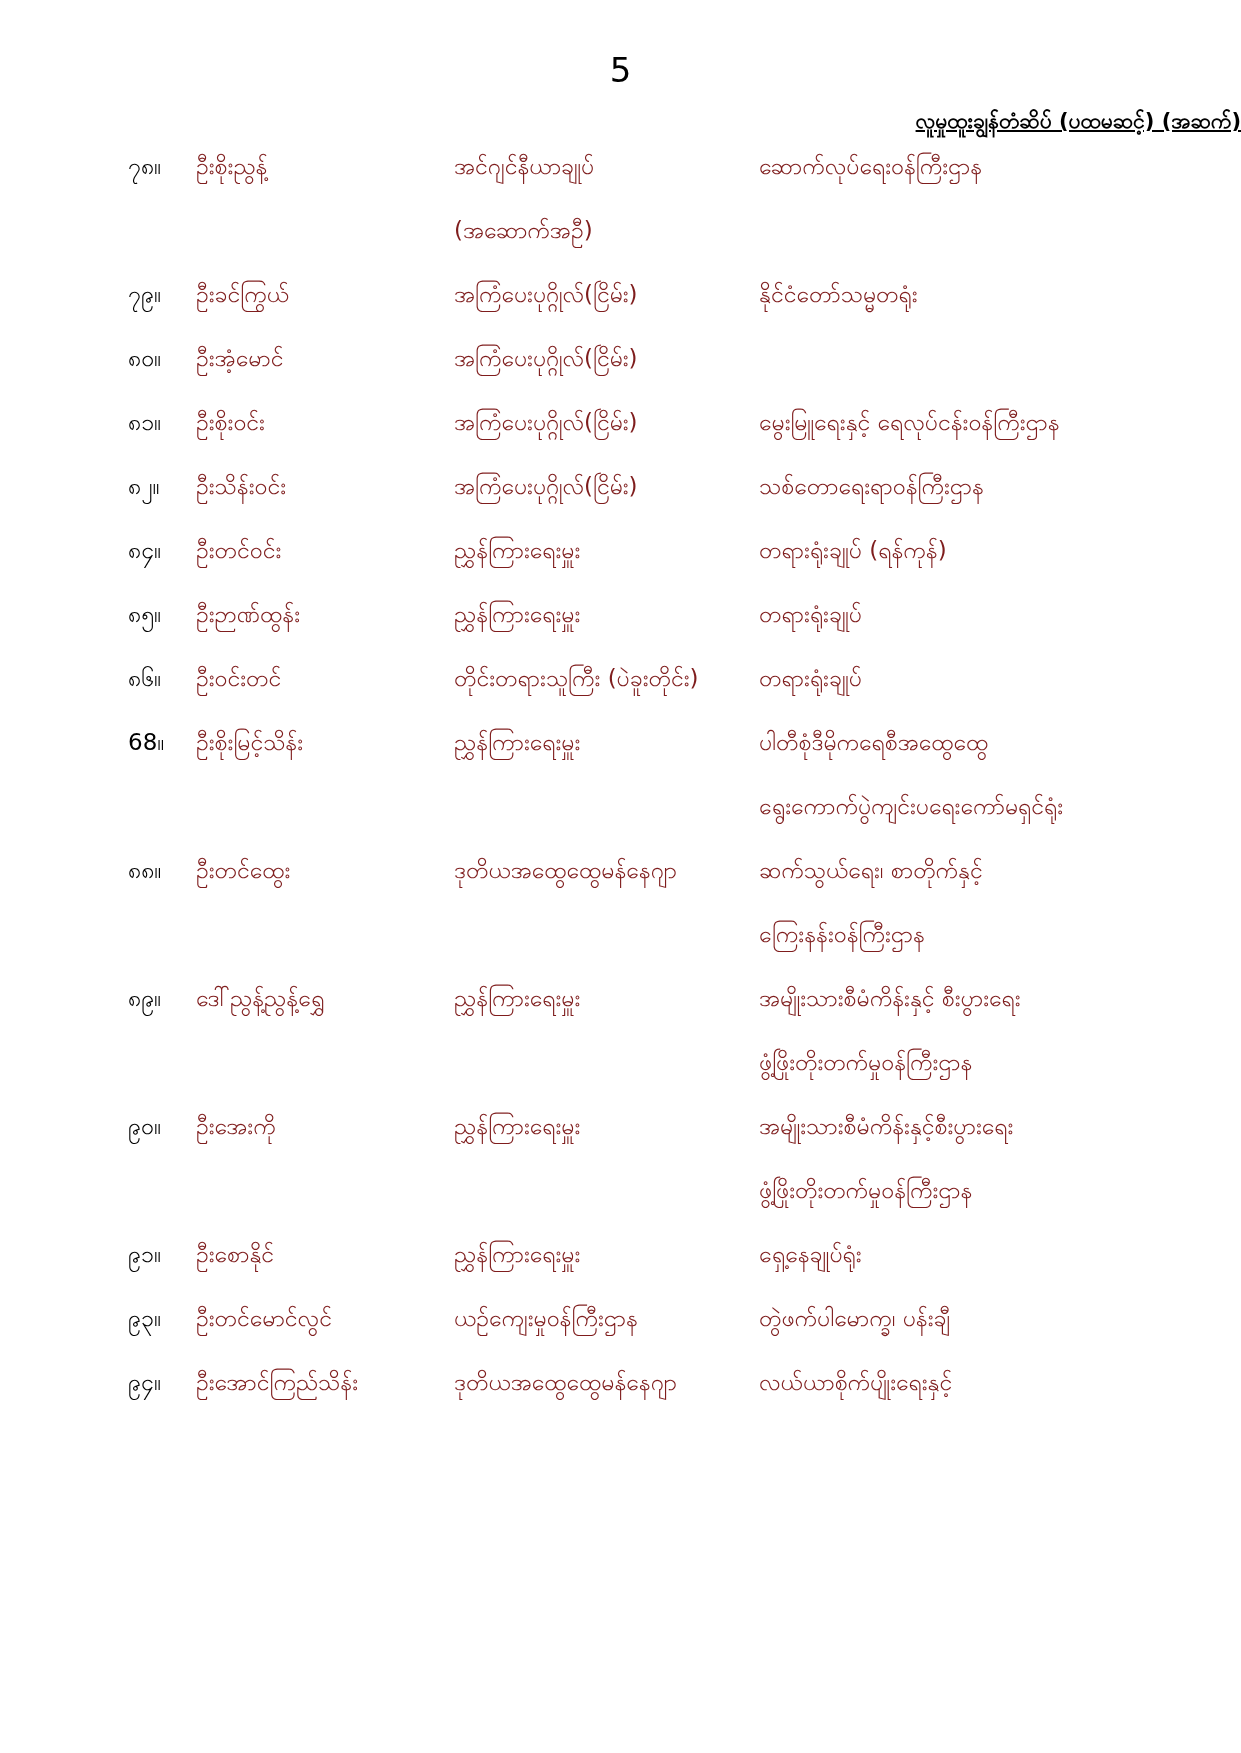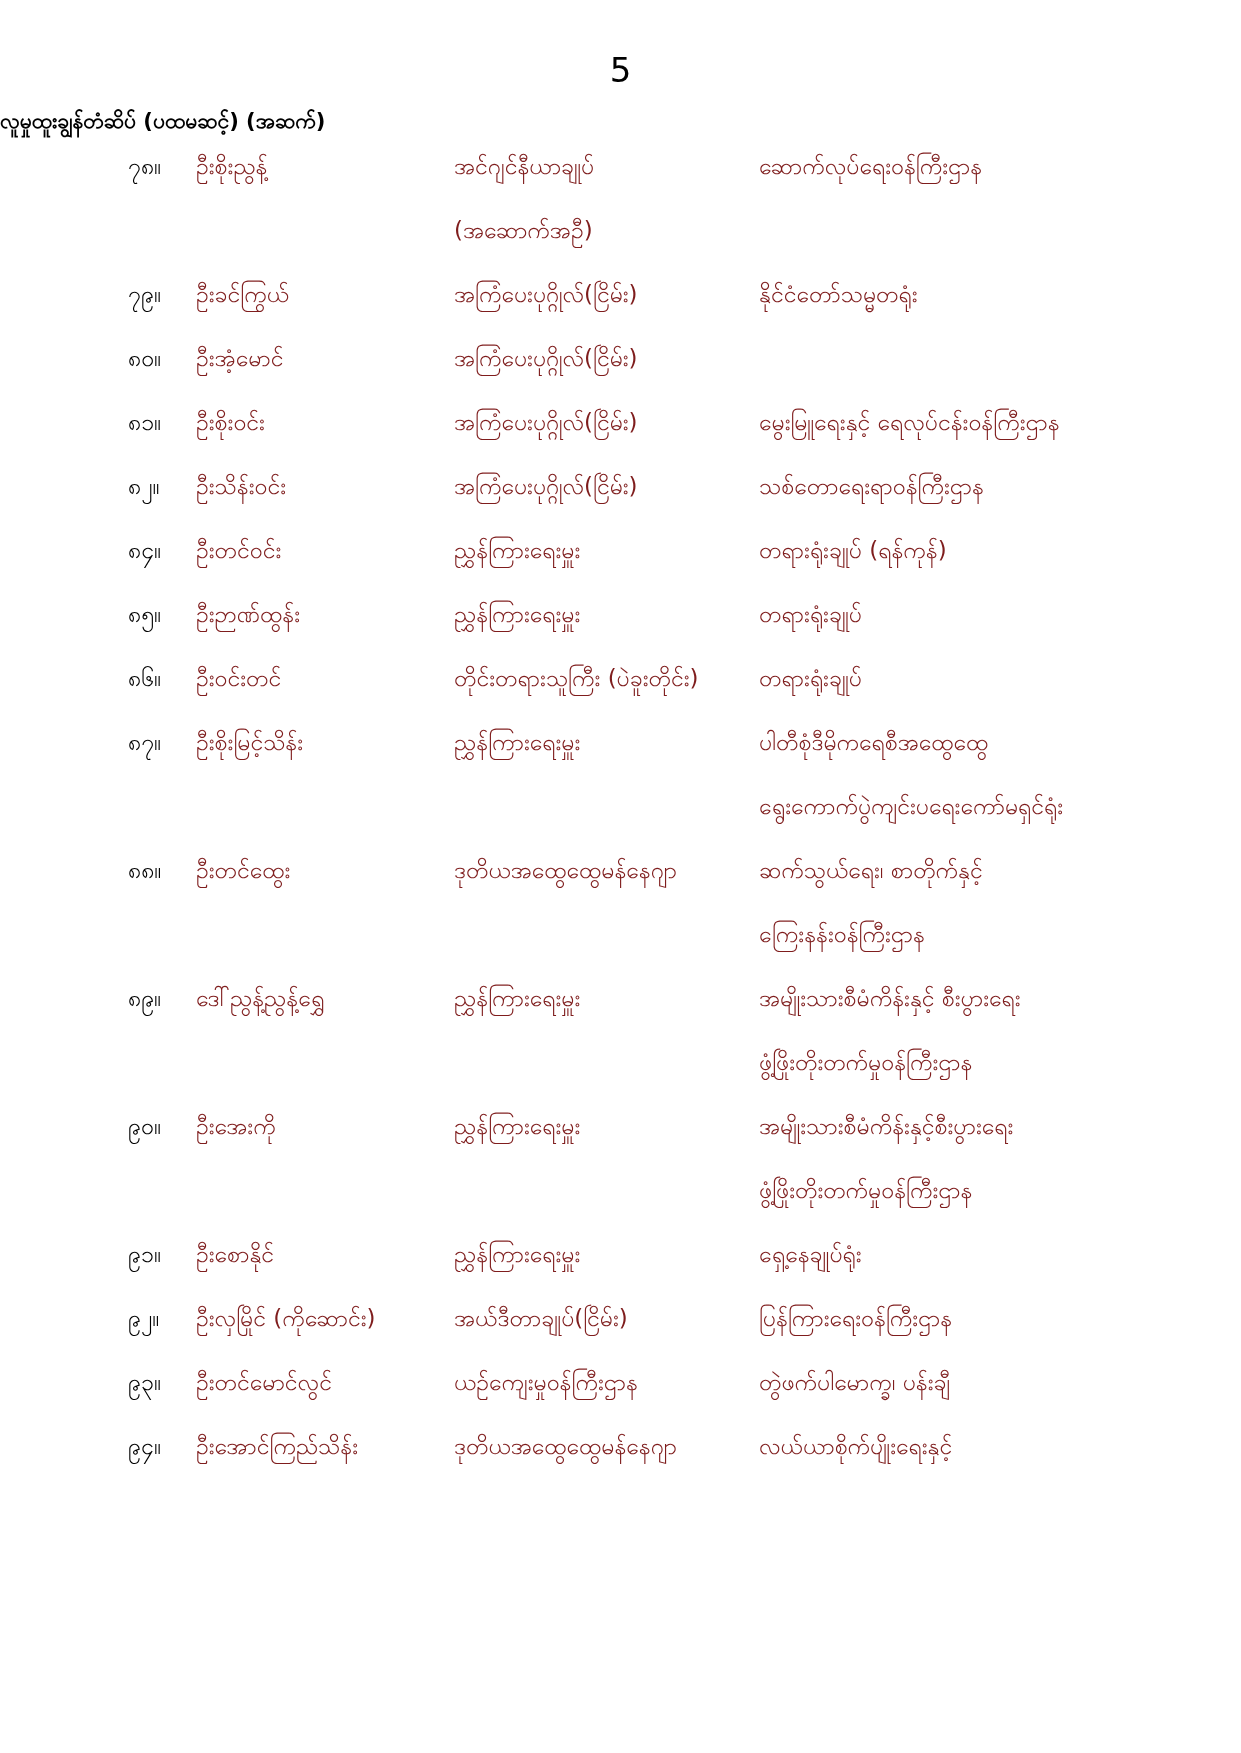--- a/index.html
+++ b/index.html
@@ -24,25 +24,26 @@
     text-align: center;
     font-size: 34px;
     line-height: 40px;
     color: #000000;
   }
   .doc-title {
     position: absolute;
     top: 106px;
     left: 0;
     width: 100%;
-    text-align: left;
+    text-align: right;
     font-size: 21px;
     line-height: 30px;
     font-weight: bold;
     color: #000000;
+    text-decoration: underline;
   }
   .award-table {
     position: absolute;
     top: 150px;
     left: 128px;
     right: 40px;
   }
   .row {
     display: grid;
     grid-template-columns: 68px 258px 305px auto;
@@ -180,21 +181,21 @@
         </div>
         <div class="cell">
           <div class="line">တိုင်းတရားသူကြီး (ပဲခူးတိုင်း)</div>
         </div>
         <div class="cell">
           <div class="line">တရားရုံးချုပ်</div>
         </div>
       </div>
       <div class="row">
         <div class="cell">
-          <div class="num-line">၈၇။</div>
+          <div class="num-line">68။</div>
         </div>
         <div class="cell">
           <div class="line">ဦးစိုးမြင့်သိန်း</div>
         </div>
         <div class="cell">
           <div class="line">ညွှန်ကြားရေးမှူး</div>
         </div>
         <div class="cell">
           <div class="line">ပါတီစုံဒီမိုကရေစီအထွေထွေ</div>
           <div class="line">ရွေးကောက်ပွဲကျင်းပရေးကော်မရှင်ရုံး</div>
@@ -250,34 +251,20 @@
           <div class="num-line">၉၁။</div>
         </div>
         <div class="cell">
           <div class="line">ဦးစောနိုင်</div>
         </div>
         <div class="cell">
           <div class="line">ညွှန်ကြားရေးမှူး</div>
         </div>
         <div class="cell">
           <div class="line">ရှေ့နေချုပ်ရုံး</div>
-        </div>
-      </div>
-      <div class="row">
-        <div class="cell">
-          <div class="num-line">၉၂။</div>
-        </div>
-        <div class="cell">
-          <div class="line">ဦးလှမြိုင် (ကိုဆောင်း)</div>
-        </div>
-        <div class="cell">
-          <div class="line">အယ်ဒီတာချုပ်(ငြိမ်း)</div>
-        </div>
-        <div class="cell">
-          <div class="line">ပြန်ကြားရေးဝန်ကြီးဌာန</div>
         </div>
       </div>
       <div class="row">
         <div class="cell">
           <div class="num-line">၉၃။</div>
         </div>
         <div class="cell">
           <div class="line">ဦးတင်မောင်လွင်</div>
         </div>
         <div class="cell">

